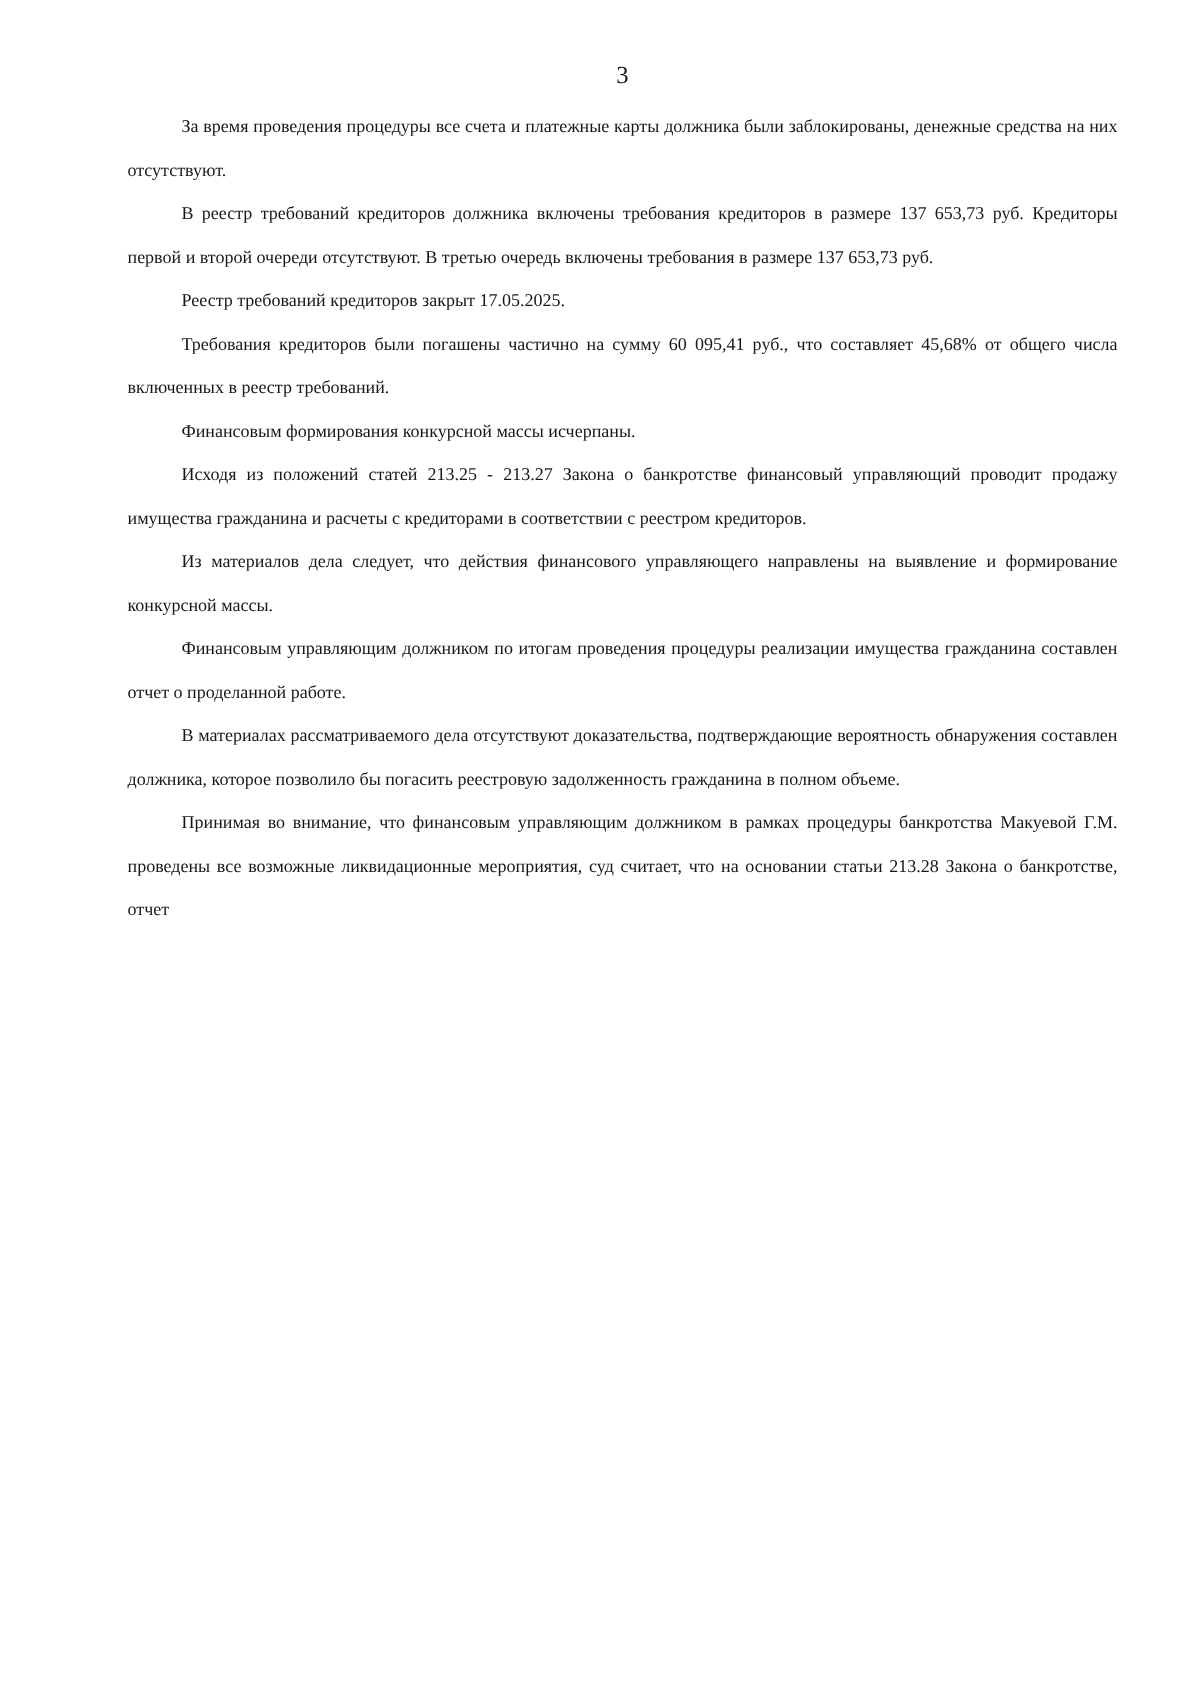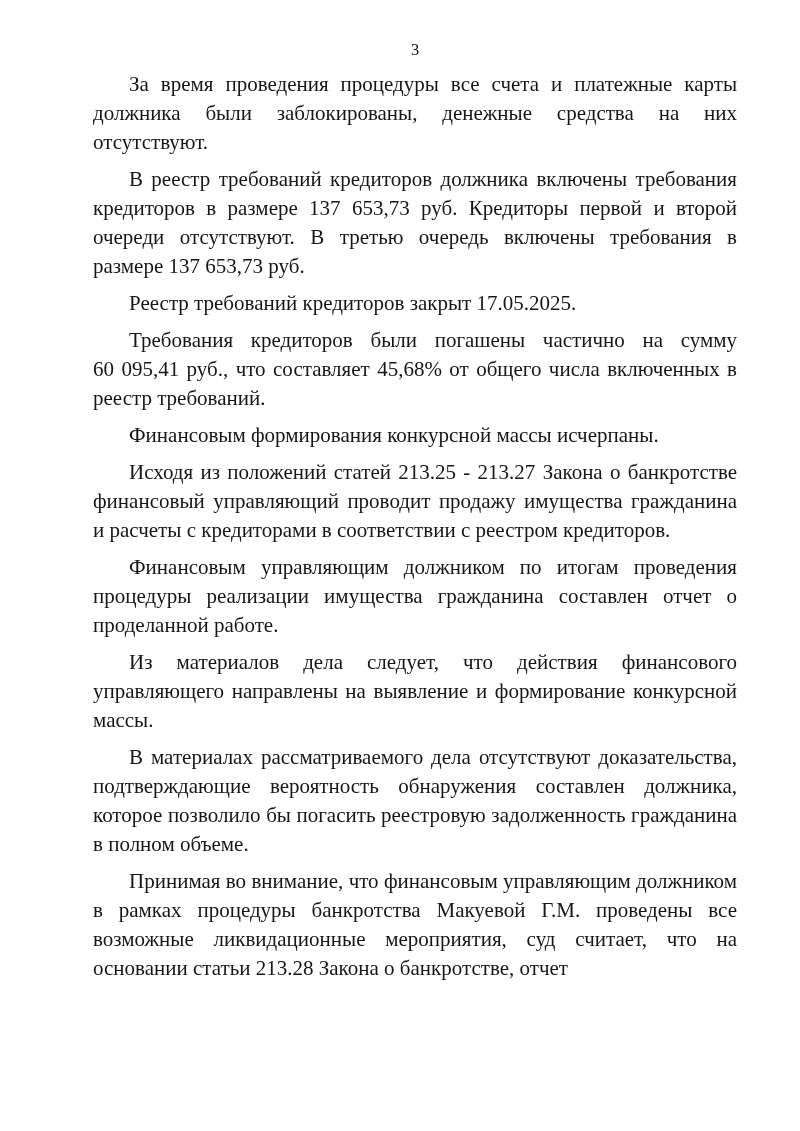--- a/index.html
+++ b/index.html
@@ -25,39 +25,39 @@
     text-align: center;
     font-size: 16.4px;
     line-height: 20px;
     margin: 0 0 10px 0;
   }
   .doc-body {
     margin: 0;
     padding: 0;
   }
   .para {
-    margin: 8px;
+    margin: 0;
     text-align: justify;
     text-indent: 36px;
-    font-size: 21px;
+    font-size: 12px;
     line-height: 29px;
     hyphens: none;
     -webkit-hyphens: none;
   }
 </style>
 </head>
 <body>
 
 <div class="page">
   <div class="page-number">3</div>
   <div class="doc-body">
       <p class="para">За время проведения процедуры все счета и платежные карты должника были заблокированы, денежные средства на них отсутствуют.</p>
       <p class="para">В реестр требований кредиторов должника включены требования кредиторов в размере 137&nbsp;653,73 руб. Кредиторы первой и второй очереди отсутствуют. В третью очередь включены требования в размере 137&nbsp;653,73 руб.</p>
       <p class="para">Реестр требований кредиторов закрыт 17.05.2025.</p>
       <p class="para">Требования кредиторов были погашены частично на сумму 60&nbsp;095,41 руб., что составляет 45,68% от общего числа включенных в реестр требований.</p>
       <p class="para">Финансовым формирования конкурсной массы исчерпаны.</p>
       <p class="para">Исходя из положений статей 213.25 - 213.27 Закона о банкротстве финансовый управляющий проводит продажу имущества гражданина и расчеты с кредиторами в соответствии с реестром кредиторов.</p>
+      <p class="para">Из материалов дела следует, что действия финансового управляющего направлены на выявление и формирование конкурсной массы.</p>
       <p class="para">Финансовым управляющим должником по итогам проведения процедуры реализации имущества гражданина составлен отчет о проделанной работе.</p>
-      <p class="para">Из материалов дела следует, что действия финансового управляющего направлены на выявление и формирование конкурсной массы.</p>
       <p class="para">В материалах рассматриваемого дела отсутствуют доказательства, подтверждающие вероятность обнаружения составлен должника, которое позволило бы погасить реестровую задолженность гражданина в полном объеме.</p>
       <p class="para">Принимая во внимание, что финансовым управляющим должником в рамках процедуры банкротства Макуевой Г.М. проведены все возможные ликвидационные мероприятия, суд считает, что на основании статьи 213.28 Закона о банкротстве, отчет</p>
     </div>
 </div>
 
 </body></html>

